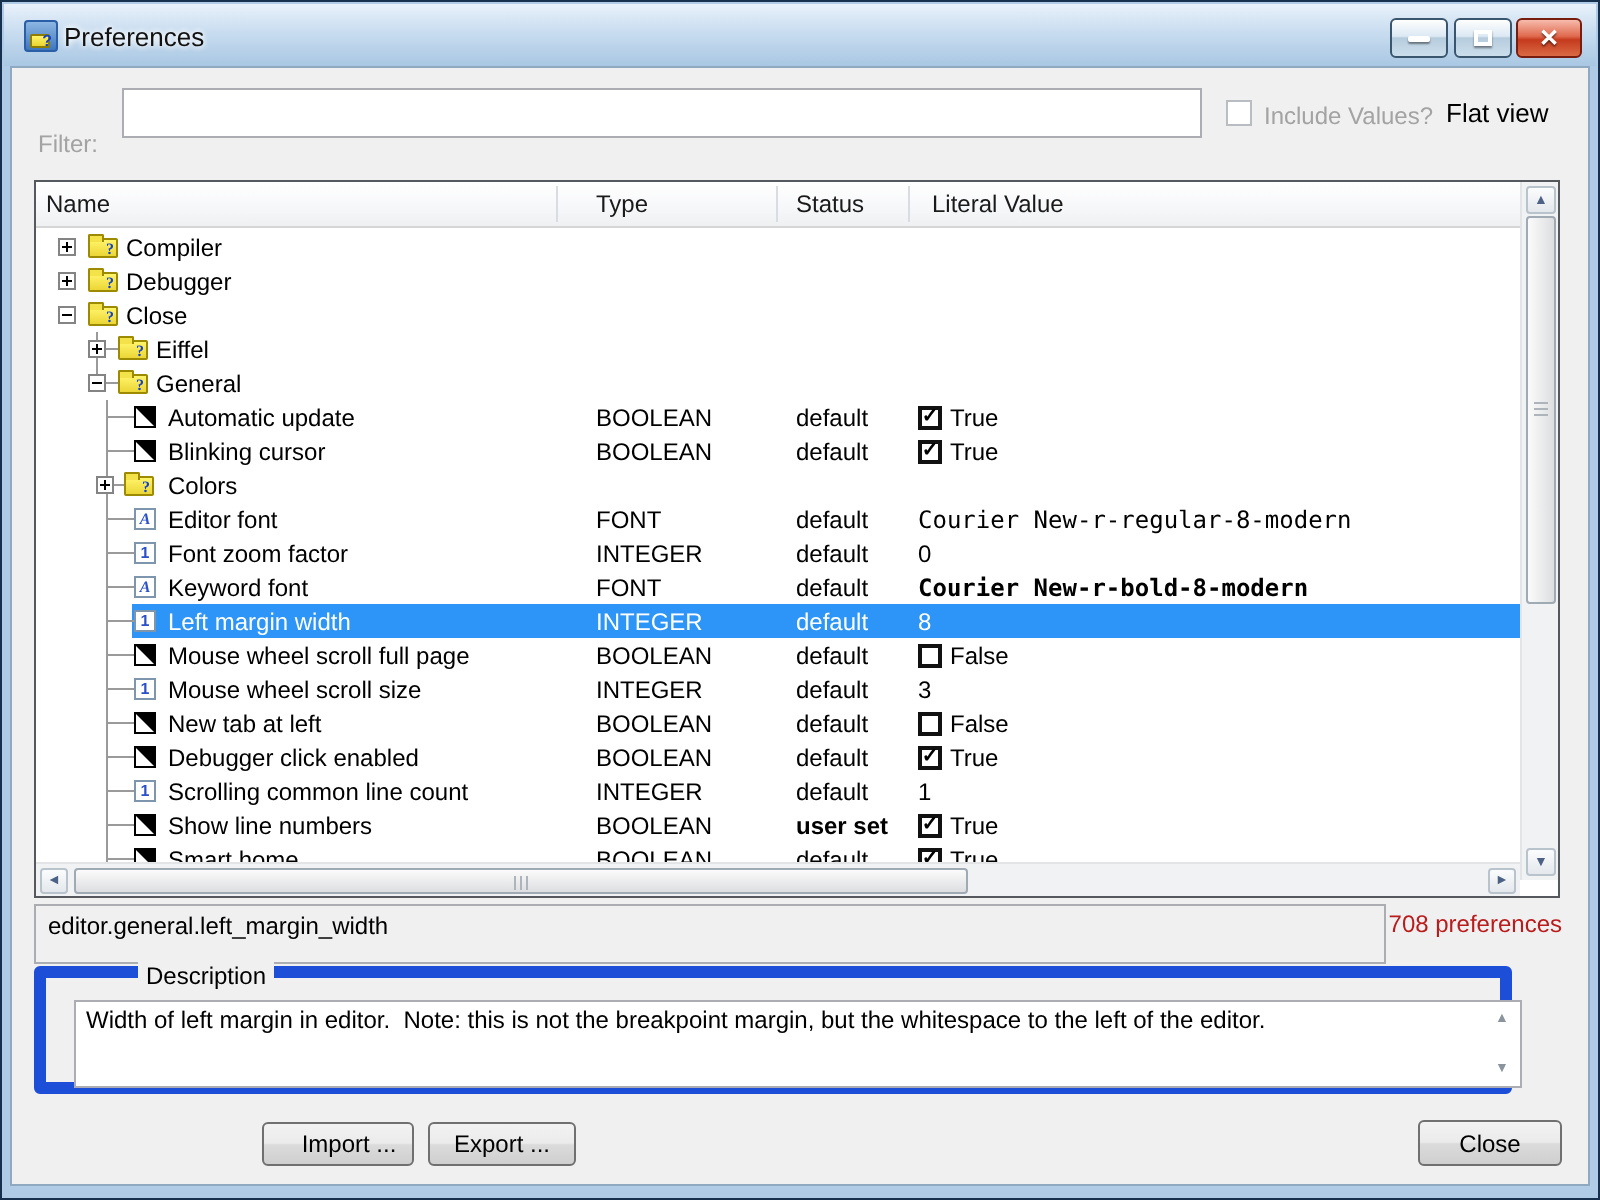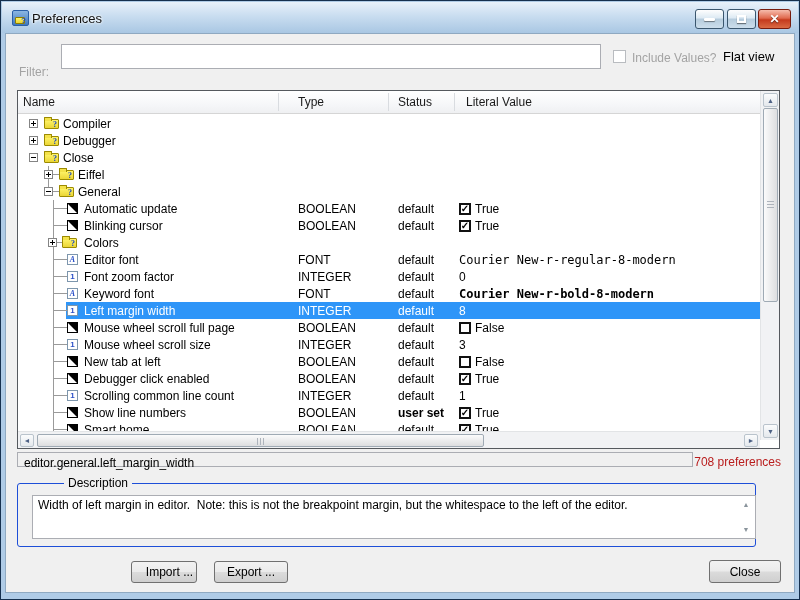--- a/index.html
+++ b/index.html
@@ -102,40 +102,40 @@
     background:repeating-linear-gradient(#AEB4BC 0 1px, transparent 1px 3px); }
   #hscroll { position:absolute; left:0; right:19px; bottom:0; height:17px; background:#F1F2F4; border-top:1px solid #E2E4E6; }
   #hscroll .left { left:2px; top:2px; width:14px; height:13px; }
   #hscroll .right { right:2px; top:2px; width:14px; height:13px; }
   #hthumb { position:absolute; left:19px; top:2px; width:447px; height:13px;
     background:linear-gradient(#FBFBFB,#DDDEE0); border:1px solid #9FAAB4; border-radius:2px; }
   #hthumb::after { content:""; position:absolute; top:3px; left:50%; margin-left:-4px; height:7px; width:8px;
     background:repeating-linear-gradient(90deg,#AEB4BC 0 1px, transparent 1px 3px); }
 
   
-  #status-box { position:absolute; left:16px; top:451px; width:676px; height:15px;
+  #status-box { position:absolute; left:16px; top:451px; width:676px; height:30px;
     border:1px solid #ABADB3; background:#F0F0F0; }
   #status-box span { position:absolute; left:6px; top:3px; font-size:12px; color:#000; }
   #pref-count { position:absolute; right:18px; top:454px; font-size:12px; color:#b91c1c; }
 
   #desc-group { position:absolute; left:16px; top:482px; width:739px; height:64px;
-    border:1px solid #1d4ed8; border-radius:3px; }
+    border:6px solid #1d4ed8; border-radius:3px; }
   #desc-legend { position:absolute; left:46px; top:-8px; background:#F0F0F0; padding:0 4px; font-size:12px; color:#000; }
   #desc-area { position:absolute; left:14px; top:11px; width:724px; height:44px;
     background:#fff; border:1px solid #ABADB3; }
   #desc-text { position:absolute; left:5px; top:2px; right:20px; font-size:12px; color:#000; white-space:pre-wrap; }
   #desc-area .up { right:2px; top:2px; width:14px; height:13px; border:none; background:transparent; color:#8A949C; }
   #desc-area .down { right:2px; bottom:2px; width:14px; height:13px; border:none; background:transparent; color:#8A949C; }
 
   .pushbtn { position:absolute; height:22px; border:1px solid #707070; border-radius:3px;
     background:linear-gradient(#F2F2F2, #EBEBEB 48%, #DBDBDB 52%, #CFCFCF);
     font-size:12px; color:#000; font-family:"Liberation Sans", sans-serif;
     display:flex; align-items:center; justify-content:center; }
   #btn-restore { left:16px; top:560px; width:103px; }
-  #btn-import { left:130px; top:560px; width:66px;padding-left:11px; }
+  #btn-import { left:130px; top:560px; width:76px;padding-left:11px; }
   #btn-export { left:213px; top:560px; width:74px; }
   #btn-closebottom { left:708px; top:559px; width:72px; height:23px; }
 </style>
 </head>
 <body>
 
 <div id="window">
   <div id="titlebar">
     <span class="app-icon">
       <span class="fold"></span>

